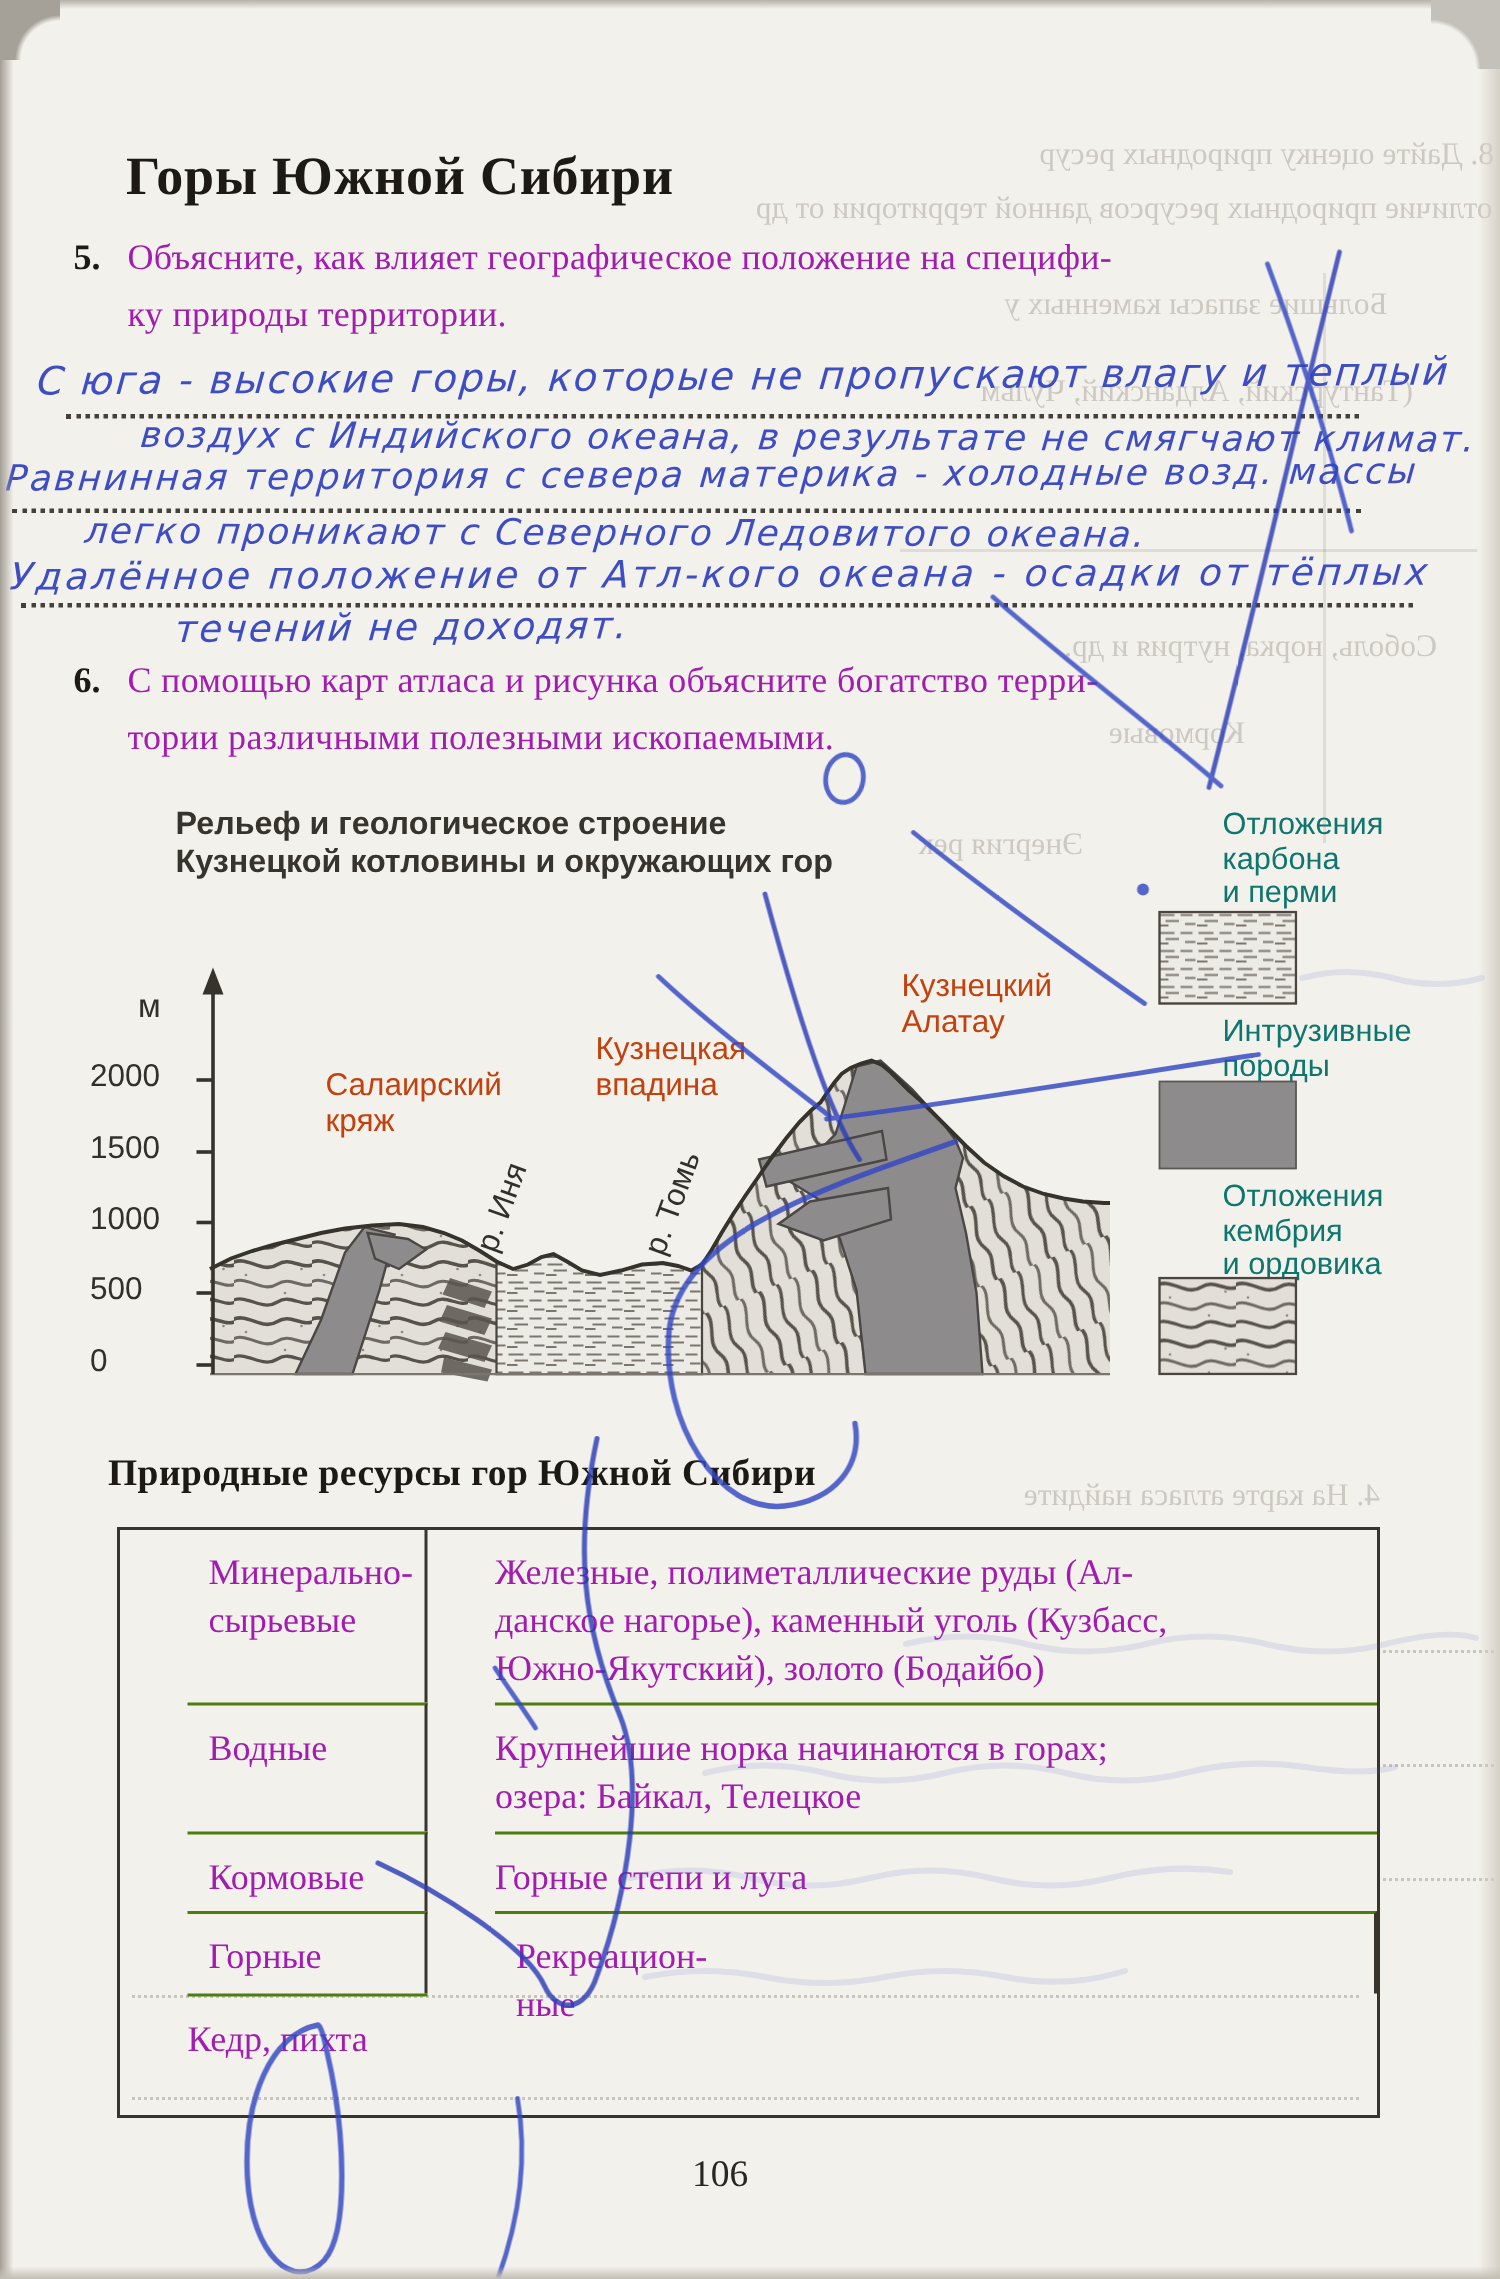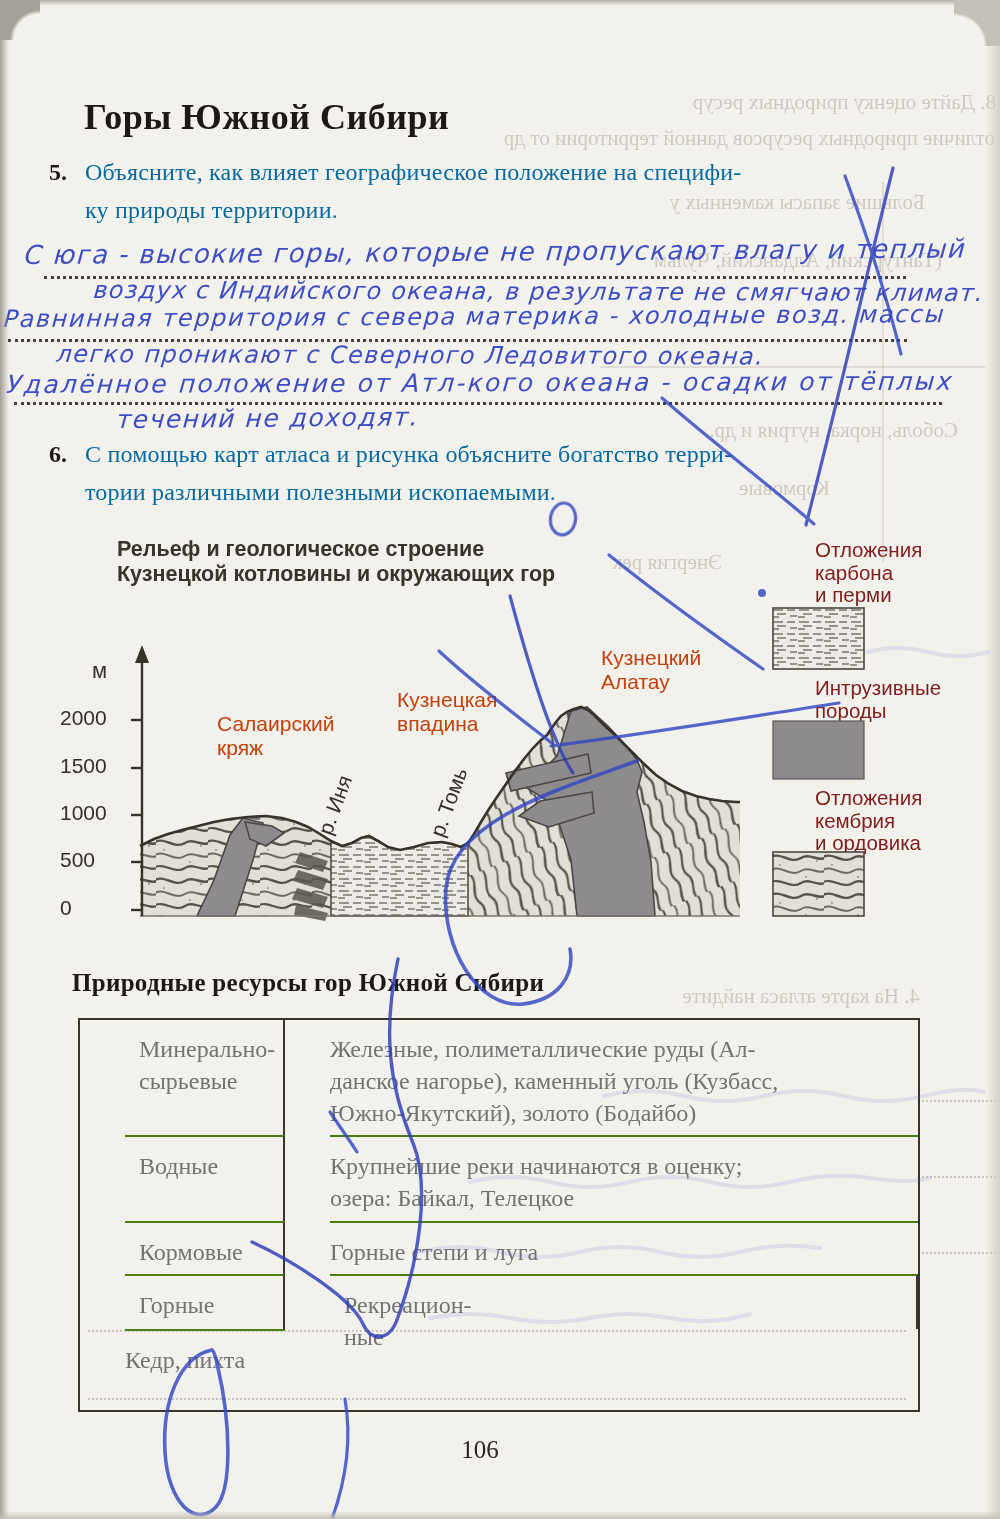--- a/index.html
+++ b/index.html
@@ -19,21 +19,21 @@
   .corner-tl{position:absolute;left:0;top:0;width:40px;height:40px;z-index:71;
     background:radial-gradient(circle at 100% 100%, rgba(0,0,0,0) 26px, #a5a199 30px);}
 
   .t{position:absolute;white-space:nowrap;}
   .pre{white-space:pre-line;margin-left:45px;}
   .serif{font-family:"Liberation Serif",serif;}
   .sans{font-family:"Liberation Sans",sans-serif;}
 
   .title{left:84px;top:96px;font-size:36px;font-weight:bold;letter-spacing:.5px;color:#1d1a16;}
   .qnum{font-size:24px;font-weight:bold;color:#1d1a16;}
-  .qline{font-size:24px;color:#0369a1;letter-spacing:.2px;}
+  .qline{font-size:24px;color:#a21caf;letter-spacing:.2px;}
   #q5n{left:49px;top:159px;} #q5l1{left:85px;top:159px;} #q5l2{left:85px;top:197px;}
   #q6n{left:49px;top:441px;} #q6l1{left:85px;top:441px;} #q6l2{left:85px;top:479px;}
 
   
   .dots{position:absolute;height:0;border-bottom:3px dotted #45413a;z-index:8;}
   #dots1{left:44px;top:276px;width:862px;}
   #dots2{left:8px;top:339px;width:899px;}
   #dots3{left:14px;top:402px;width:928px;}
 
   
@@ -52,29 +52,29 @@
   .tick{position:absolute;left:60px;width:68px;font-size:21px;color:#33302b;
         font-family:"Liberation Sans",sans-serif;}
   .range-label{font-size:21px;line-height:24px;color:#c2410c;}
   #lbl-left{left:172px;top:712px;}
   #lbl-basin{left:352px;top:688px;}
   #lbl-right{left:556px;top:646px;}
   .river{position:absolute;font-size:21px;color:#33302b;font-family:"Liberation Sans",sans-serif;
          transform-origin:left bottom;transform:rotate(-70deg);}
   #river1{left:336px;top:814px;} #river2{left:448px;top:816px;}
 
-  .legend-label{left:770px;font-size:20.5px;line-height:22.5px;color:#7f1d1d;}
+  .legend-label{left:770px;font-size:20.5px;line-height:22.5px;color:#0f766e;}
   #leg1{top:539px;} #leg2{top:677px;} #leg3{top:787px;}
   .swatch{position:absolute;left:772px;}
 
   
   .res-table{position:absolute;left:78px;top:1018px;width:838px;z-index:10;
     display:grid;grid-template-columns:205px 1fr;grid-template-rows:115px 86px 53px 55px 81px;
     border:2.5px solid #39352d;background:transparent;}
-  .cell{font-size:24px;line-height:32px;color:#737373;padding-top:13px;}
+  .cell{font-size:24px;line-height:32px;color:#a21caf;padding-top:13px;}
   .cat{border-right:2px solid #39352d;padding-left:14px;padding-right:6px;}
   .val{padding-right:4px;}
   .rline{border-top:2px solid #4d7c0f;}
   .theading{left:72px;top:969px;font-size:25px;font-weight:bold;color:#1d1a16;letter-spacing:.3px;}
   .pagenum{left:440px;top:1436px;width:80px;text-align:center;font-size:25px;color:#2a2722;}
 
   
   .ghost{position:absolute;transform:scaleX(-1);color:rgba(96,89,75,.26);font-size:21px;
          white-space:nowrap;z-index:1;}
   .ghostline{position:absolute;background:rgba(120,113,100,.16);z-index:1;}
@@ -221,21 +221,21 @@
   </svg>
 
   <div class="t theading serif">Природные ресурсы гор Южной Сибири</div>
   <div class="res-table">
     <div class="cell cat pre">Минерально-
 сырьевые</div>
     <div class="cell val pre">Железные, полиметаллические руды (Ал-
 данское нагорье), каменный уголь (Кузбасс,
 Южно-Якутский), золото (Бодайбо)</div>
     <div class="cell cat pre rline">Водные</div>
-    <div class="cell val pre rline">Крупнейшие реки начинаются в оценку;
+    <div class="cell val pre rline">Крупнейшие норка начинаются в горах;
 озера: Байкал, Телецкое</div>
     <div class="cell cat pre rline">Кормовые</div>
     <div class="cell val pre rline">Горные степи и луга</div>
     <div class="cell cat pre rline">Горные</div>
     <div class="cell cat pre rline">Рекреацион-
 ные</div>
     <div class="cell val pre rline">Кедр, пихта</div>
   </div>
 
   <div class="t pagenum serif" style="white-space:nowrap">106</div>

